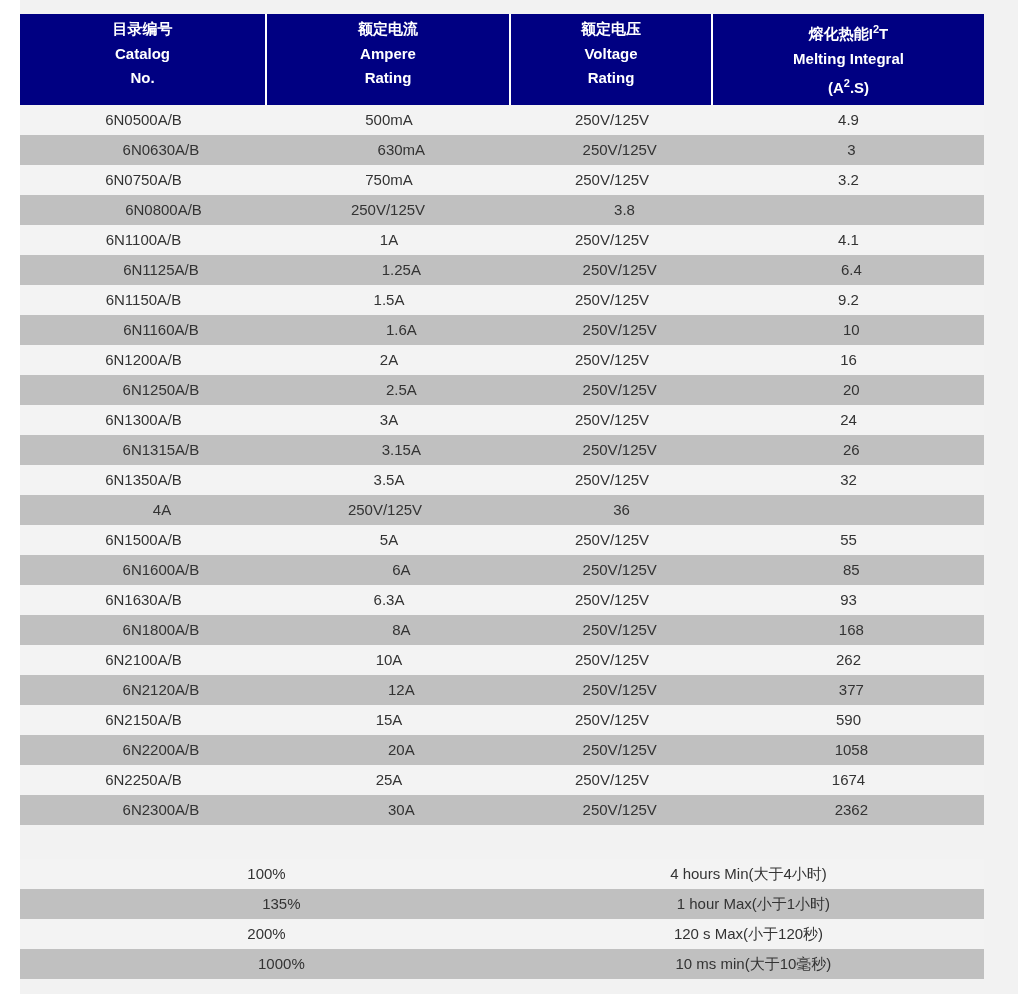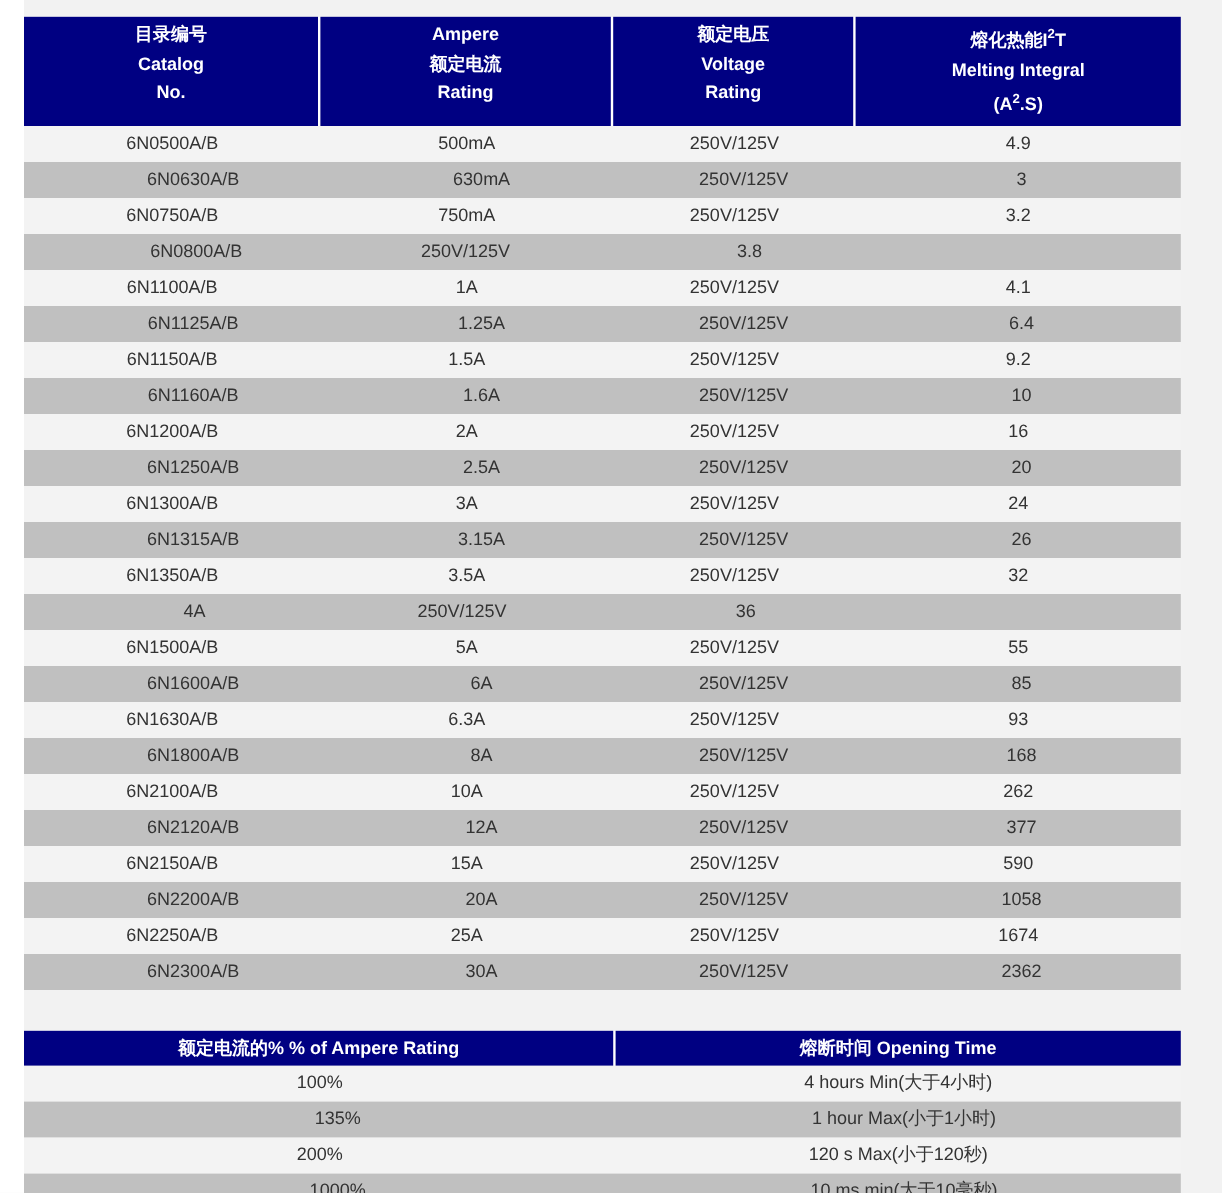--- a/index.html
+++ b/index.html
@@ -66,22 +66,22 @@
 <div class="content">
 
   <div>
     <div class="thead">
       <div class="thead-cell h0">
         <div>目录编号</div>
         <div>Catalog</div>
         <div>No.</div>
       </div>
       <div class="thead-cell h1">
+        <div>额定电流</div>
         <div>Ampere</div>
-        <div>额定电流</div>
         <div>Rating</div>
       </div>
       <div class="thead-cell h2">
         <div>额定电压</div>
         <div>Voltage</div>
         <div>Rating</div>
       </div>
       <div class="thead-cell h3">
         <div><span>熔化热能I</span><sup>2</sup><span>T</span></div>
         <div>Melting Integral</div>
@@ -228,24 +228,20 @@
         <div class="trow dark">
           <div class="tcell c0">6N2300A/B</div>
           <div class="tcell c1">30A</div>
           <div class="tcell c2">250V/125V</div>
           <div class="tcell c3">2362</div>
         </div>
       </div>
   </div>
 
   <div class="table2">
-    <div class="thead2">
-      <div class="thead2-cell g0">额定电流的%  % of Ampere Rating</div>
-      <div class="thead2-cell g1">熔断时间 Opening Time</div>
-    </div>
     <div id="opening-table-body">
         <div class="trow light">
           <div class="tcell o0">100%</div>
           <div class="tcell o1">4 hours Min(大于4小时)</div>
         </div>
         <div class="trow dark">
           <div class="tcell o0">135%</div>
           <div class="tcell o1">1 hour Max(小于1小时)</div>
         </div>
         <div class="trow light">

